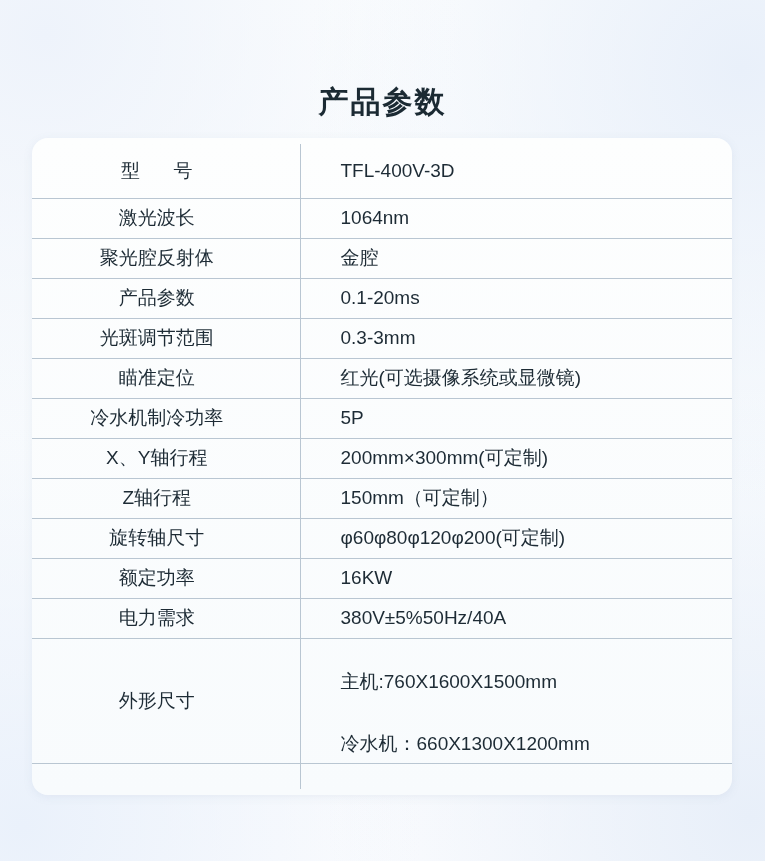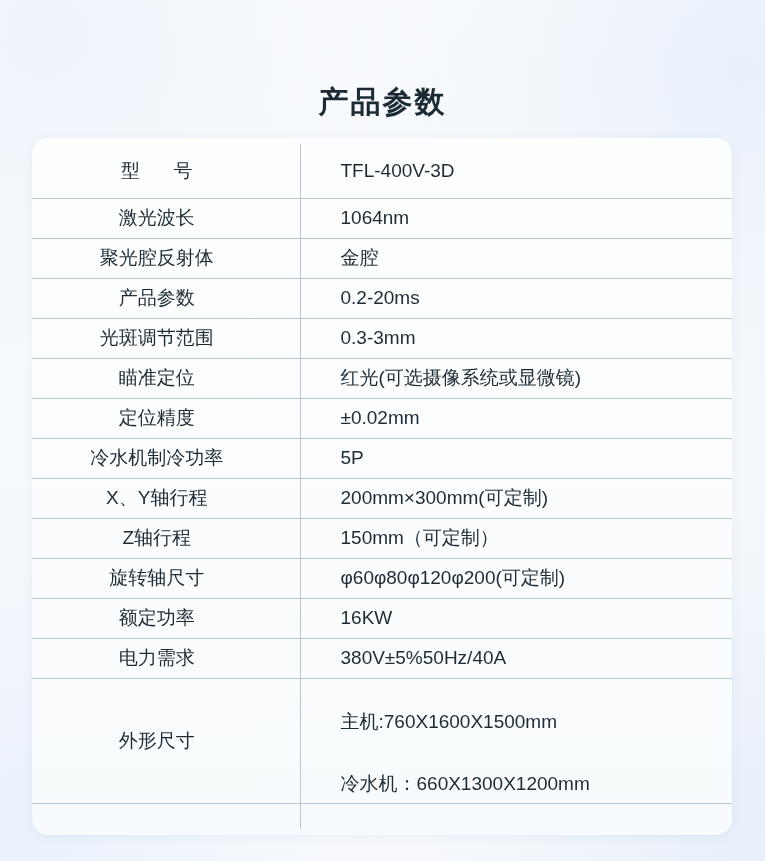--- a/index.html
+++ b/index.html
@@ -111,33 +111,29 @@
         <tr>
           <td class="label">激光波长</td>
           <td class="value">1064nm</td>
         </tr>
         <tr>
           <td class="label">聚光腔反射体</td>
           <td class="value">金腔</td>
         </tr>
         <tr>
           <td class="label">产品参数</td>
-          <td class="value">0.2-20ms</td>
+          <td class="value">0.1-20ms</td>
         </tr>
         <tr>
           <td class="label">光斑调节范围</td>
           <td class="value">0.3-3mm</td>
         </tr>
         <tr>
           <td class="label">瞄准定位</td>
           <td class="value">红光(可选摄像系统或显微镜)</td>
-        </tr>
-        <tr>
-          <td class="label">定位精度</td>
-          <td class="value">±0.02mm</td>
         </tr>
         <tr>
           <td class="label">冷水机制冷功率</td>
           <td class="value">5P</td>
         </tr>
         <tr>
           <td class="label">X、Y轴行程</td>
           <td class="value">200mm×300mm(可定制)</td>
         </tr>
         <tr>

